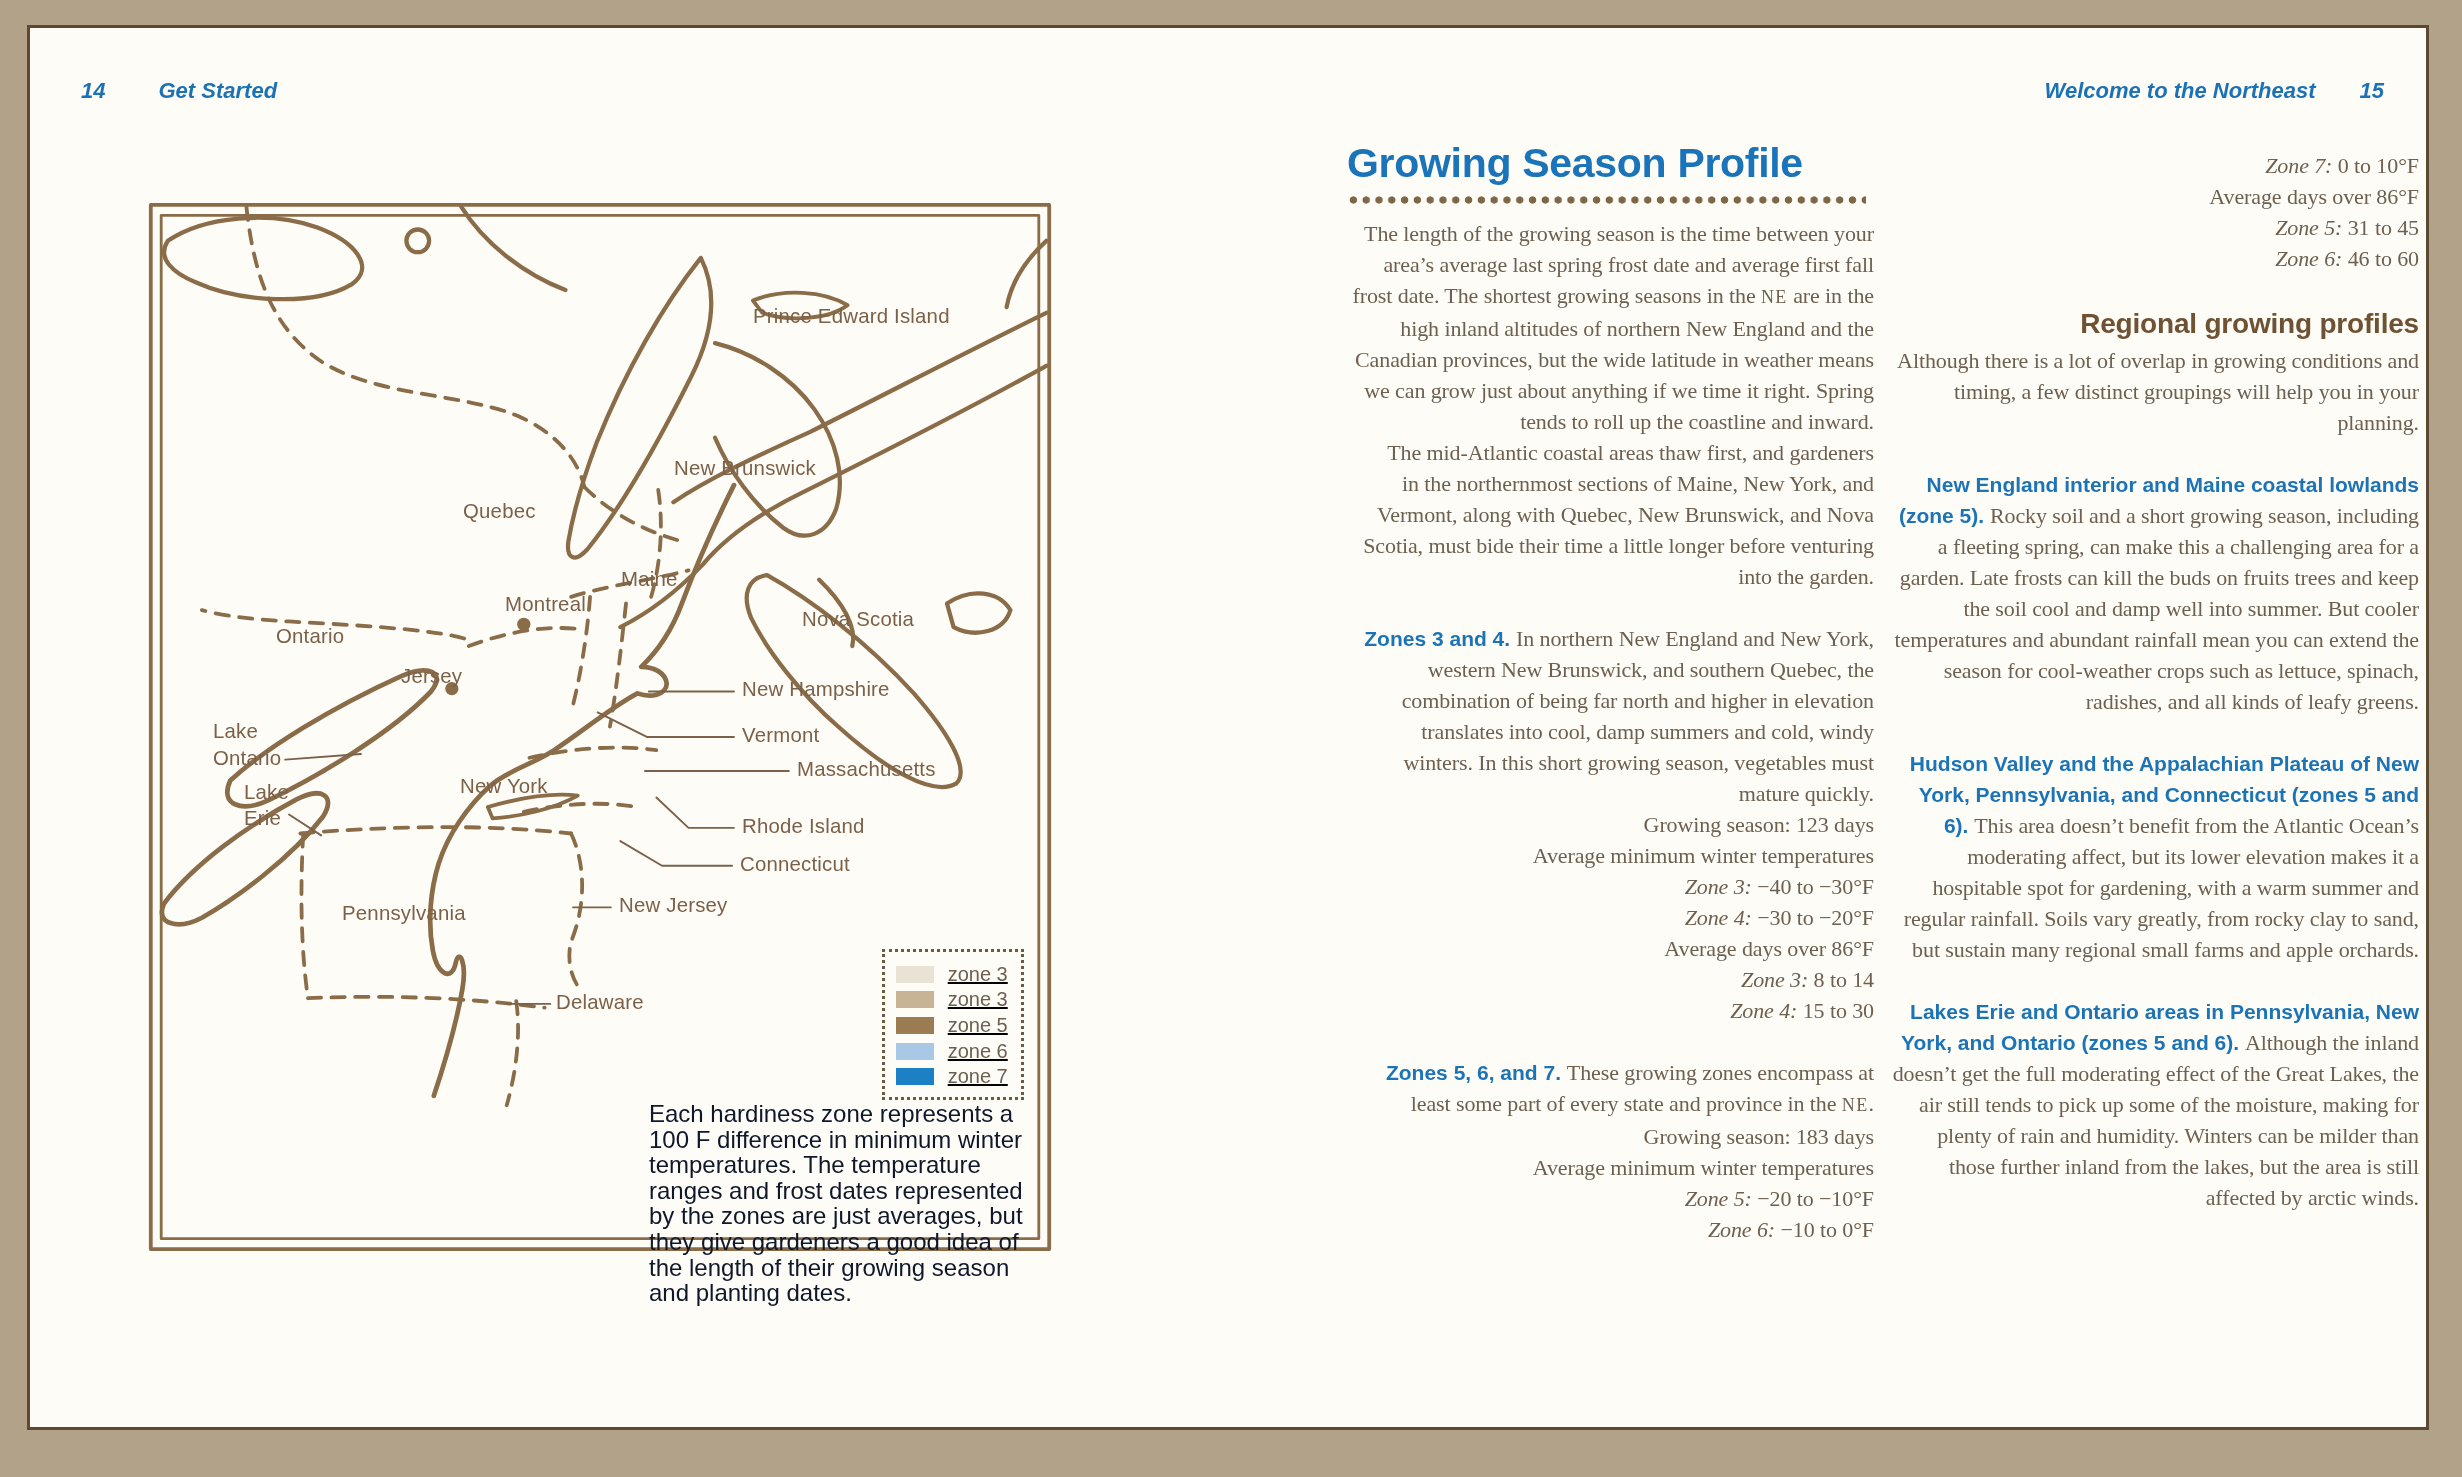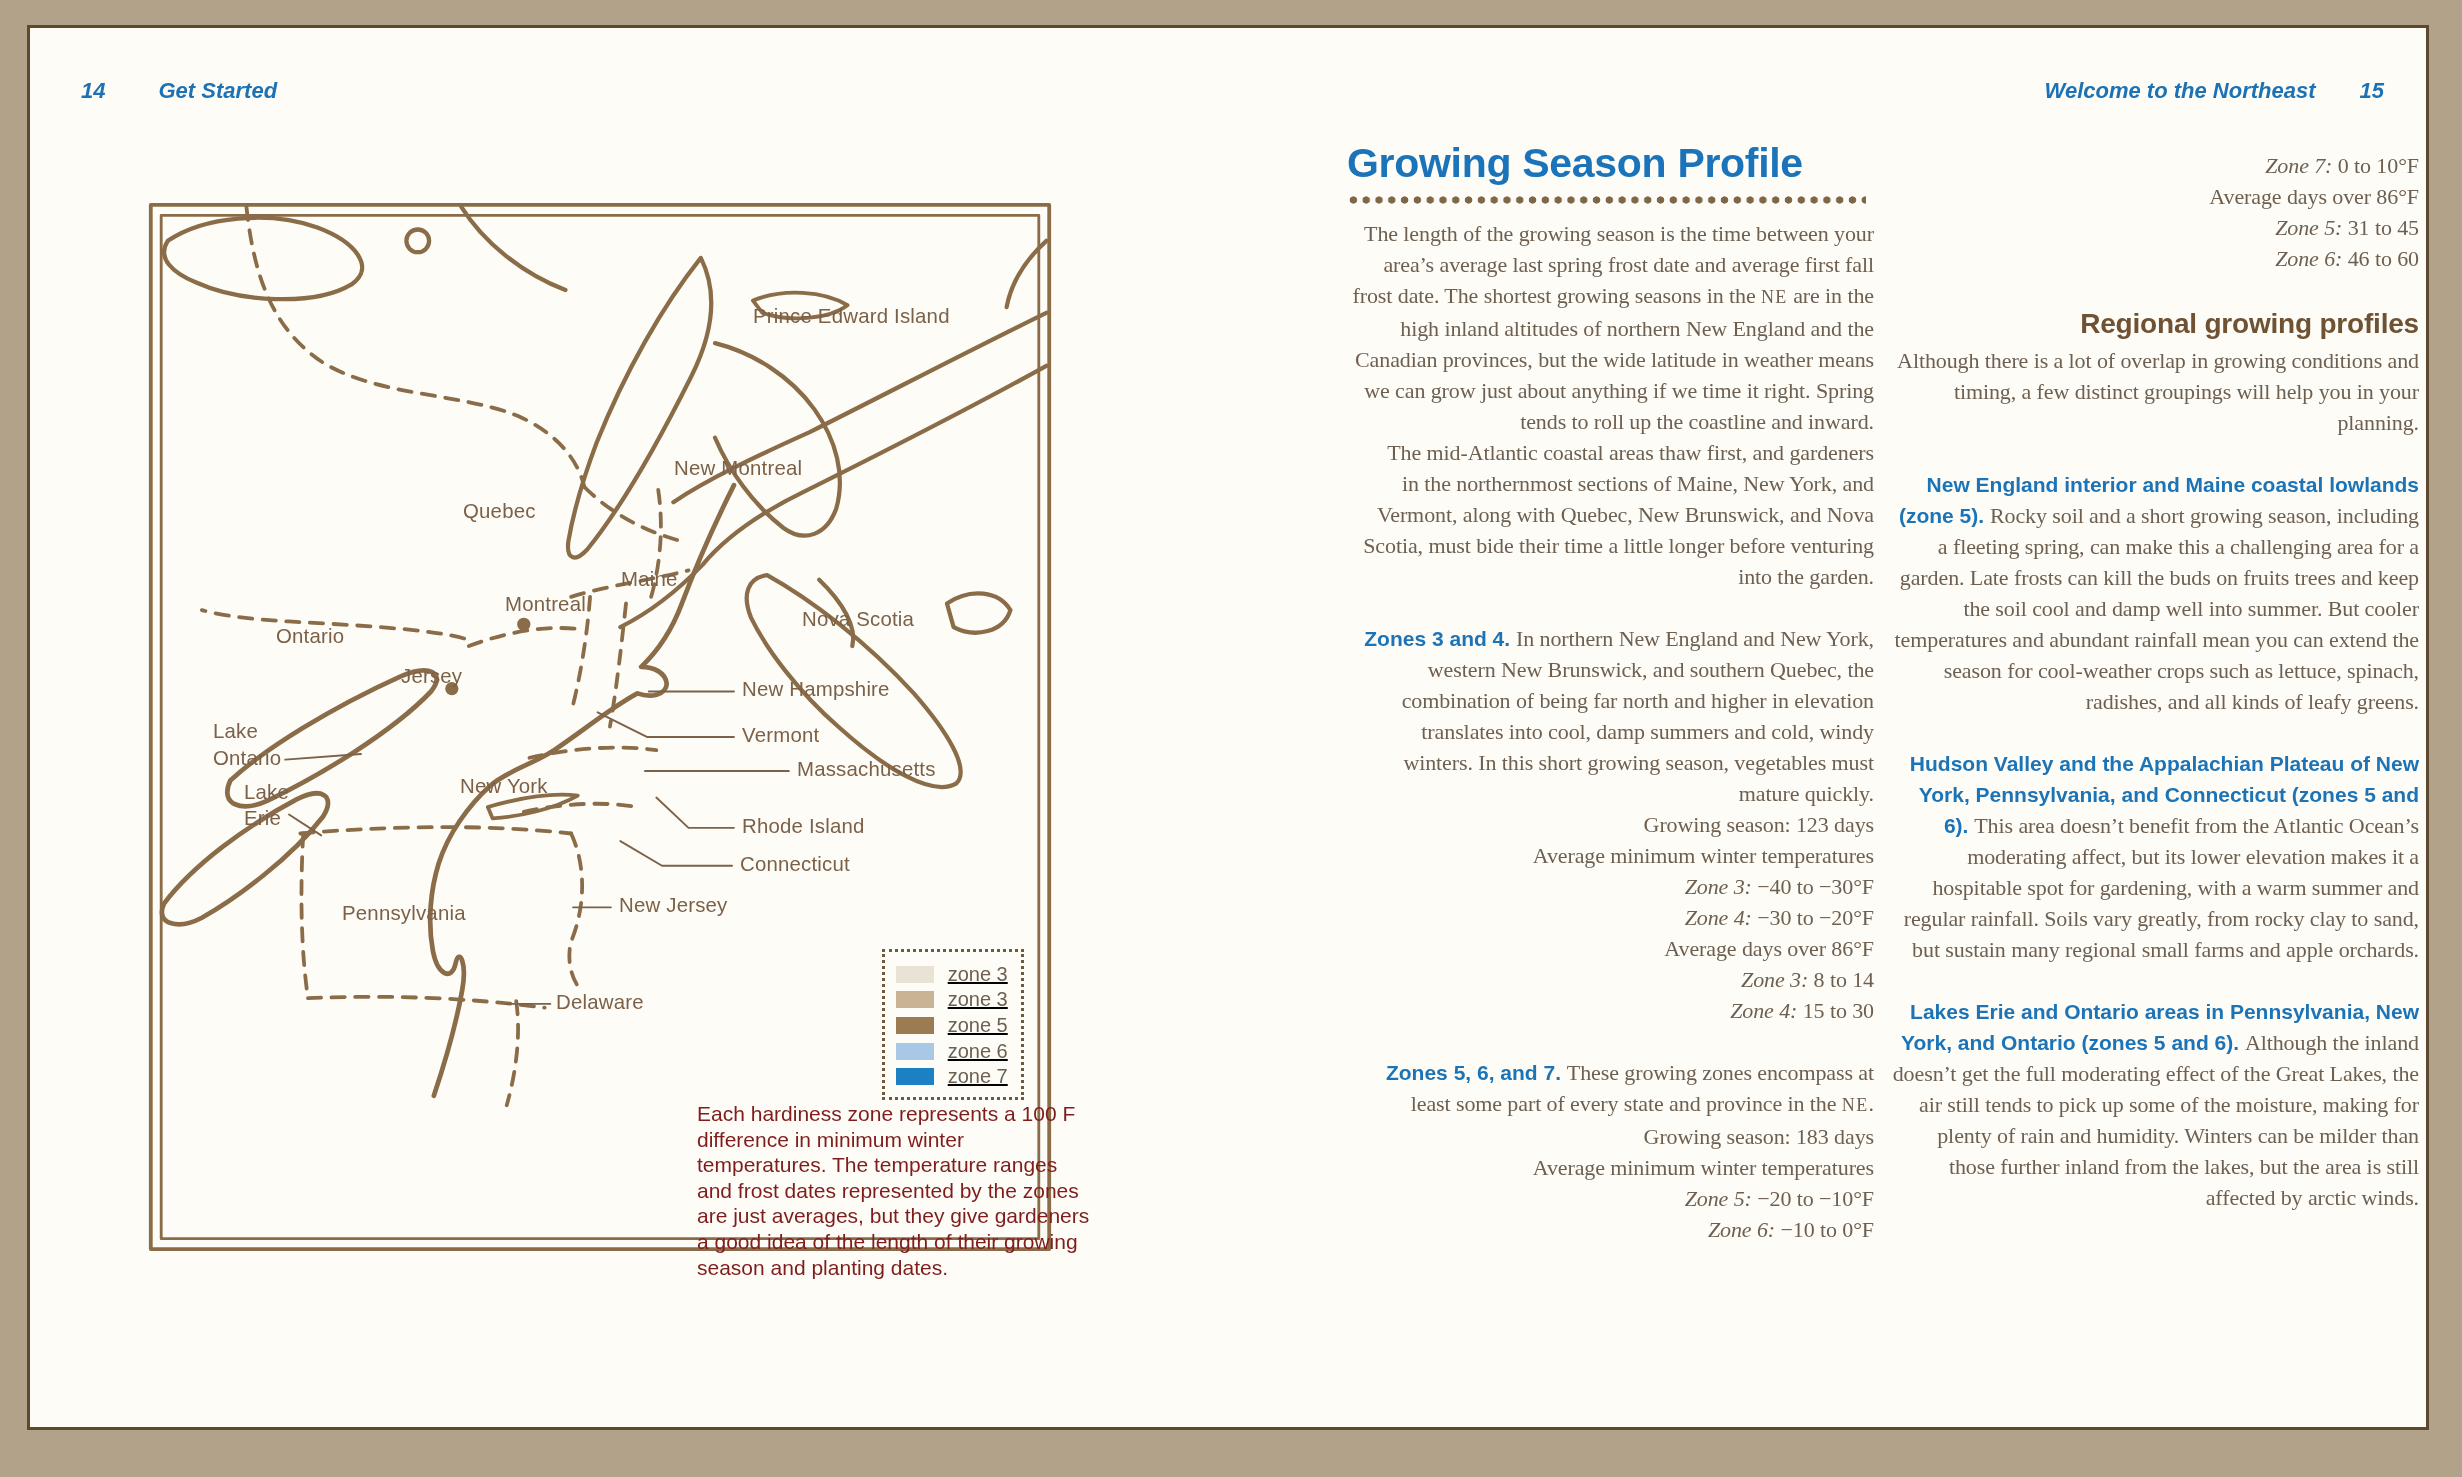--- a/index.html
+++ b/index.html
@@ -17,22 +17,22 @@
   
   .map-wrap{position:absolute;left:147px;top:201px;width:906px;height:1052px;}
   .map-wrap svg{position:absolute;left:0;top:0;}
   .map-label{position:absolute;font-size:20.4px;color:#7c6148;white-space:nowrap;
              letter-spacing:0.2px;}
   .legend{position:absolute;left:735px;top:748px;width:142px;box-sizing:border-box;
           border:3.8px dotted #6f5a3e;padding:9.5px 11.4px 7.6px 11.4px;background:#fdfcf7;text-decoration:underline;}
   .legend-row{display:flex;align-items:center;gap:13.3px;height:25.6px;}
   .legend-swatch{width:38px;height:17px;flex:0 0 auto;}
   .legend-label{font-size:20px;color:#6e6051;}
-  .map-caption{position:absolute;left:502px;top:900px;width:398px;font-size:21px;
-               line-height:25.6px;color:#7f1d1d;margin-left:48px;}
+  .map-caption{position:absolute;left:502px;top:900px;width:398px;font-size:24px;
+               line-height:25.6px;color:#0f172a;}
 
   
   .article-title{position:absolute;left:1347px;top:140px;font-size:41px;font-weight:bold;
                  color:#1b74ba;letter-spacing:-0.3px;}
   .dotted-rule{position:absolute;left:1347px;top:195px;width:519px;height:10.4px;
                background-image:radial-gradient(circle,#7f6647 3.4px,rgba(0,0,0,0) 4.1px);
                background-size:12.8px 10.4px;background-repeat:repeat-x;}
   .col{position:absolute;width:527px;font-family:"Liberation Serif",serif;
        font-size:22px;line-height:31px;color:#6e6051;letter-spacing:-0.1px;text-align:right;}
   .col1{left:1347px;top:218px;}
@@ -137,21 +137,21 @@
           <path d="M 500,676 L 544,702 L 618,702"></path>
           <path d="M 450,746 L 490,746"></path>
           <path d="M 380,848 L 426,848"></path>
           <path d="M 146,590 L 226,584"></path>
           <path d="M 150,648 L 184,670"></path>
         </g>
       </g>
     </svg>
 
     <div class="map-label" style="left:606px;top:104px">Prince Edward Island</div>
-    <div class="map-label" style="left:527px;top:256px">New Montreal</div>
+    <div class="map-label" style="left:527px;top:256px">New Brunswick</div>
     <div class="map-label" style="left:316px;top:299px">Quebec</div>
     <div class="map-label" style="left:474px;top:367px">Maine</div>
     <div class="map-label" style="left:358px;top:392px">Montreal</div>
     <div class="map-label" style="left:129px;top:424px">Ontario</div>
     <div class="map-label" style="left:254px;top:464px">Jersey</div>
     <div class="map-label" style="left:655px;top:407px">Nova Scotia</div>
     <div class="map-label" style="left:595px;top:477px">New Hampshire</div>
     <div class="map-label" style="left:595px;top:523px">Vermont</div>
     <div class="map-label" style="left:650px;top:557px">Massachusetts</div>
     <div class="map-label" style="left:66px;top:519px">Lake</div>

